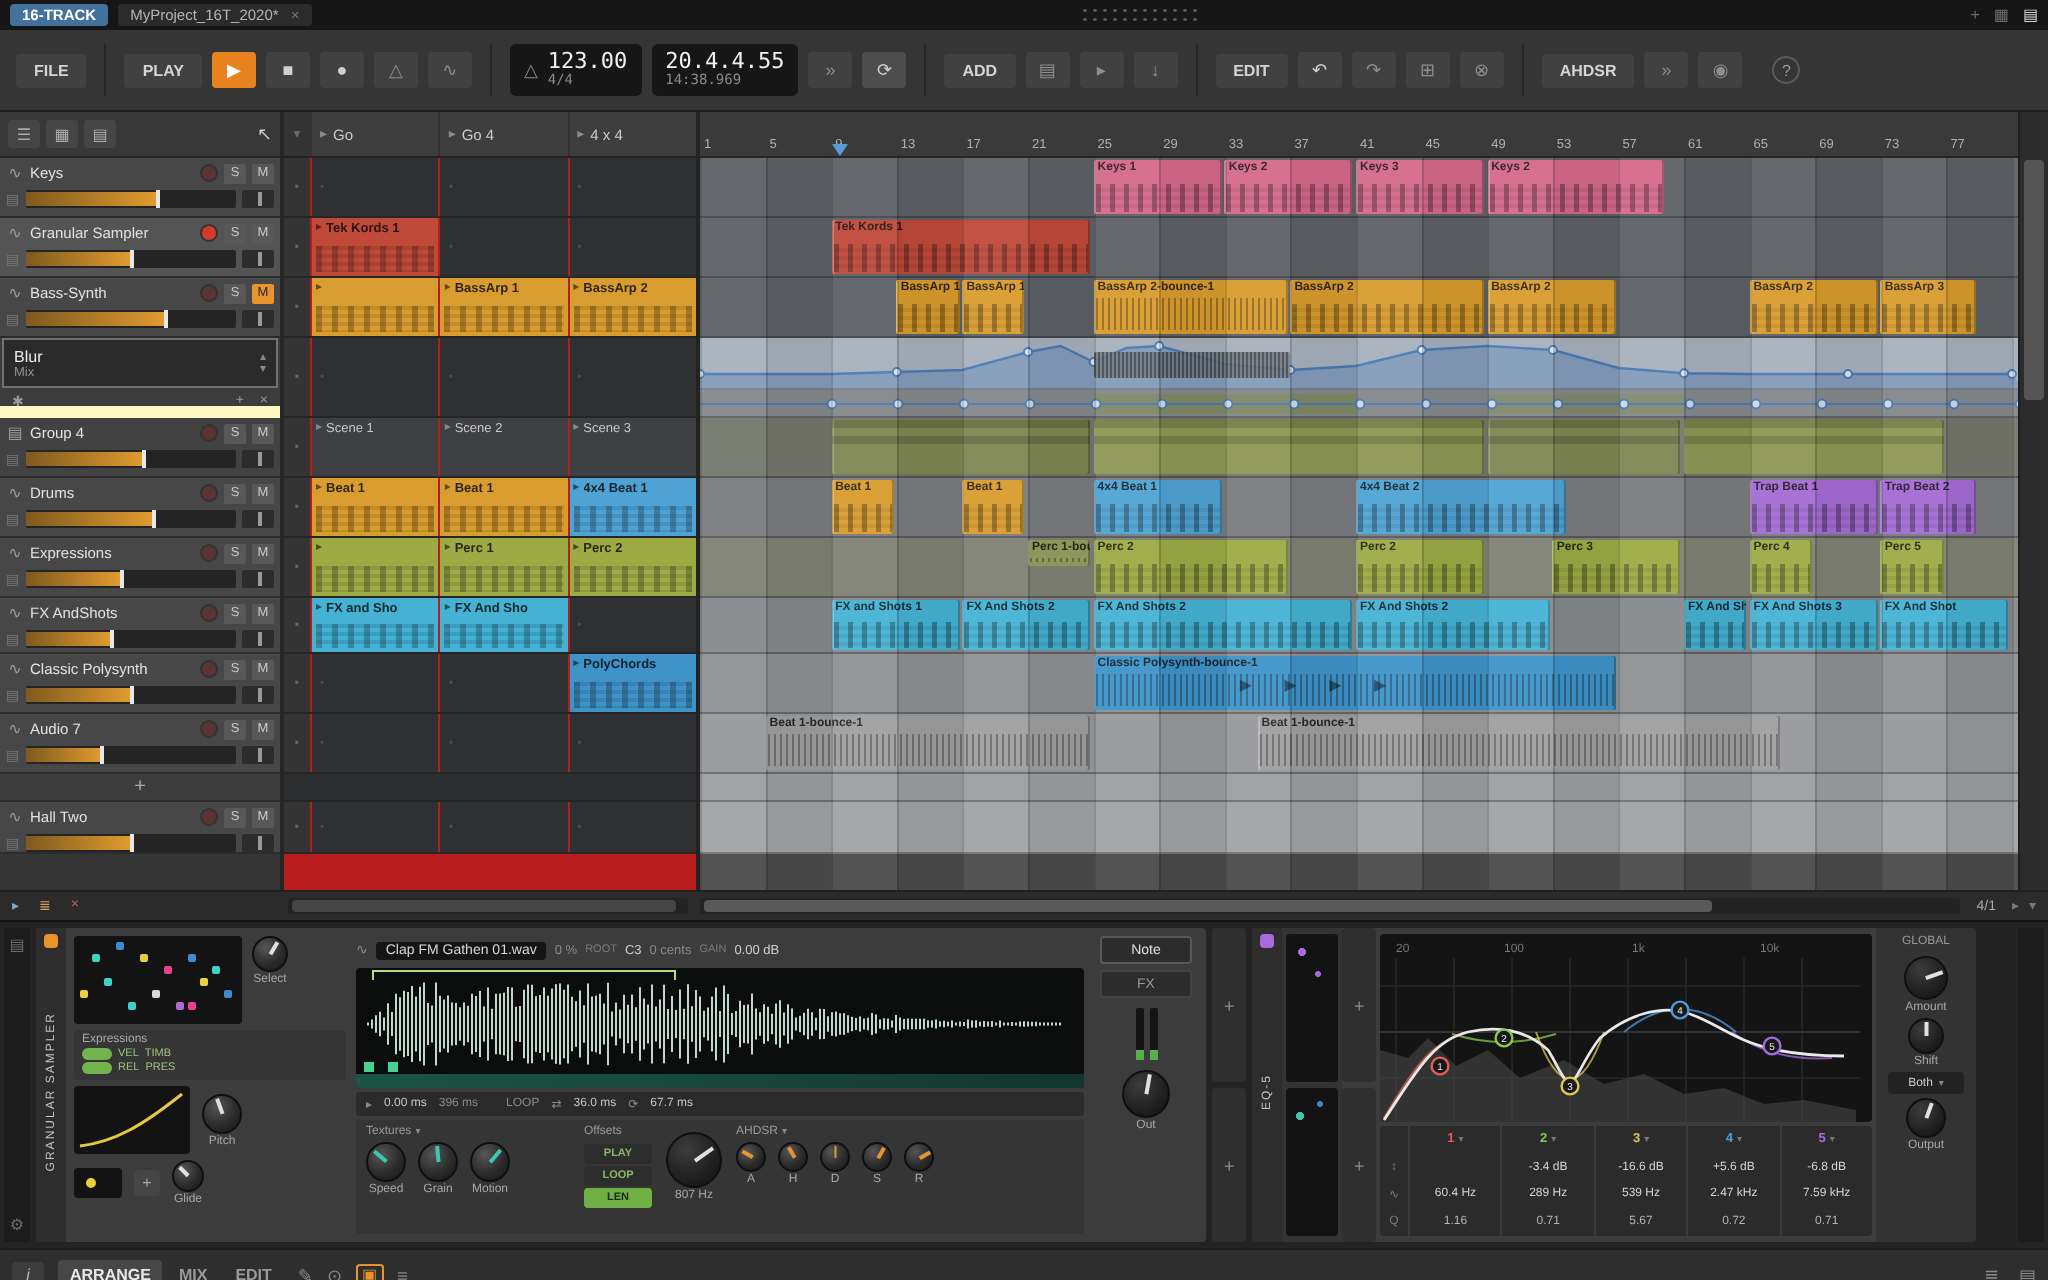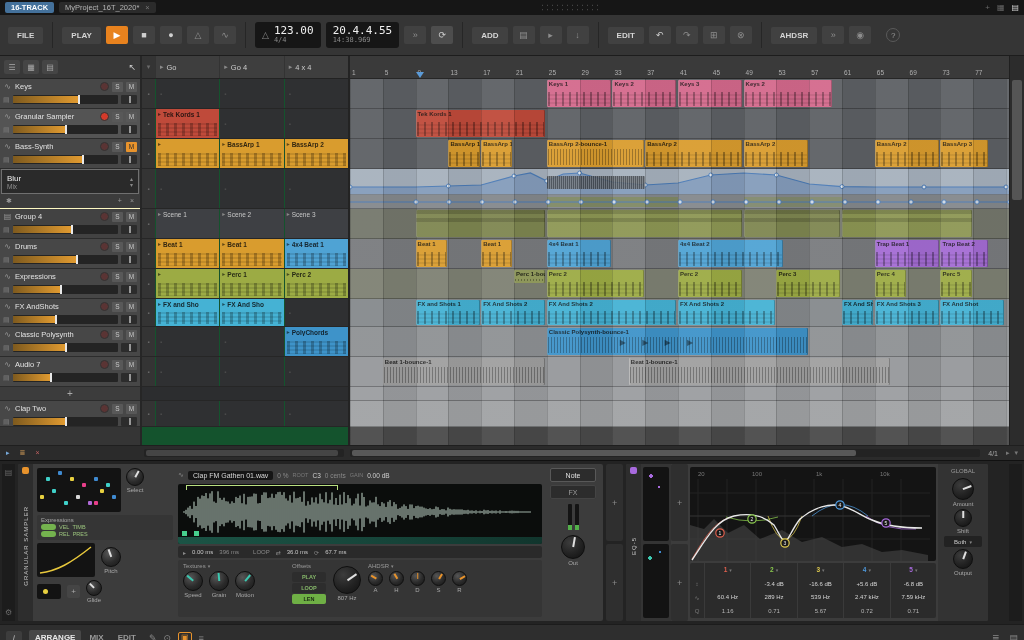--- a/index.html
+++ b/index.html
@@ -47,34 +47,34 @@
 .arm.on{background:#d43a2a}
 .smb{width:11px;height:10px;background:#585858;border-radius:1px;color:#c8c8c8;font-size:6.5px;line-height:10px;text-align:center;flex:none}
 .smb.on{background:#e8932c;color:#2a2a2a}
 .trow2{display:flex;align-items:center;gap:3px;margin-top:3px}
 .gicn{color:#777;font-size:7px;flex:none}
 .meter{flex:1;height:9px;background:#242424;border-radius:1px;position:relative;overflow:hidden}
 .mfill{position:absolute;left:0;top:1px;bottom:1px;background:linear-gradient(90deg,#7e5a1e,#e09a30)}
 .mtick{position:absolute;top:0;bottom:0;width:2px;background:#e8e8e8}
 .pan{width:16px;height:9px;background:#2c2c2c;border-radius:1px;position:relative;flex:none}
 .pan::after{content:"";position:absolute;left:50%;top:1px;bottom:1px;width:1.5px;background:#999}
-.autowrap{border-bottom:1px solid #fef9c3;height:40px;box-sizing:border-box;background:#3c3c3c}
+.autowrap{border-bottom:6px solid #fef9c3;height:40px;box-sizing:border-box;background:#3c3c3c}
 .autosel{height:25px;background:#2a2a2a;border:1px solid #707070;margin:0 1px;display:flex;align-items:center;padding:1px 5px;box-sizing:border-box}
 .ascol{flex:1}
 .ast{font-size:8px;color:#ededed}
 .ass{font-size:6.5px;color:#909090}
 .astep{display:flex;flex-direction:column;color:#888;font-size:6px;line-height:6px;text-align:center}
 .autoctrl{height:13px;display:flex;align-items:center;gap:8px;padding:0 6px}
 .acg{color:#999;font-size:7px}
 .autoctrl .spacer{flex:1}
 .addtrack{height:14px;text-align:center;color:#aaa;font-size:10px;line-height:13px;background:#3c3c3c;border-bottom:1px solid #2c2c2c;box-sizing:border-box}
 .tpfill{flex:1;background:#353535}
 
 
-.launcher{width:206px;flex:none;background:#14532d;border-right:2px solid #232323;display:flex;flex-direction:column;overflow:hidden}
+.launcher{width:206px;flex:none;background:#b91c1c;border-right:2px solid #232323;display:flex;flex-direction:column;overflow:hidden}
 .lnh{height:22px;display:flex;gap:1px;border-bottom:1px solid #222;background:#333;flex:none}
 .stopcol{width:13px;flex:none;display:flex;align-items:center;justify-content:center;color:#6a6a6a;font-size:6px;background:#343434}
 .stopcol.hd{font-size:7px}
 .scenebtn{flex:1;background:#3e3e3e;display:flex;align-items:center;gap:3px;padding:0 4px;color:#ccc;overflow:hidden}
 .scenebtn .sp{color:#8a8a8a;font-size:7px}
 .scenebtn .sl{font-size:7.5px;white-space:nowrap}
 .lrow{display:flex;gap:1px;border-bottom:1px solid #262626;box-sizing:border-box}
 .slot{flex:1;position:relative;display:flex;align-items:flex-start;gap:2px;padding:2px;overflow:hidden}
 .slot .sp{color:rgba(0,0,0,.55);font-size:6px;line-height:7px}
 .slot .sl{font-size:6.5px;color:rgba(10,10,10,.82);white-space:nowrap;overflow:hidden;font-weight:bold}
@@ -452,21 +452,21 @@
                 <span class="mfill" style="width: 35%;"></span>
                 <span class="mtick" style="left: 35%;"></span>
               </div>
               <span class="pan"></span>
             </div>
           </div>
           <div class="addtrack">+</div>
           <div class="track" style="height: 26px;">
             <div class="trow1">
               <span class="ticn">∿</span>
-              <span class="tname">Clap Two</span>
+              <span class="tname">Hall Two</span>
               <span class="arm"></span>
               <span class="smb">S</span>
               <span class="smb">M</span>
             </div>
             <div class="trow2">
               <span class="gicn">▤</span>
               <div class="meter">
                 <span class="mfill" style="width: 50%;"></span>
                 <span class="mtick" style="left: 50%;"></span>
               </div>

